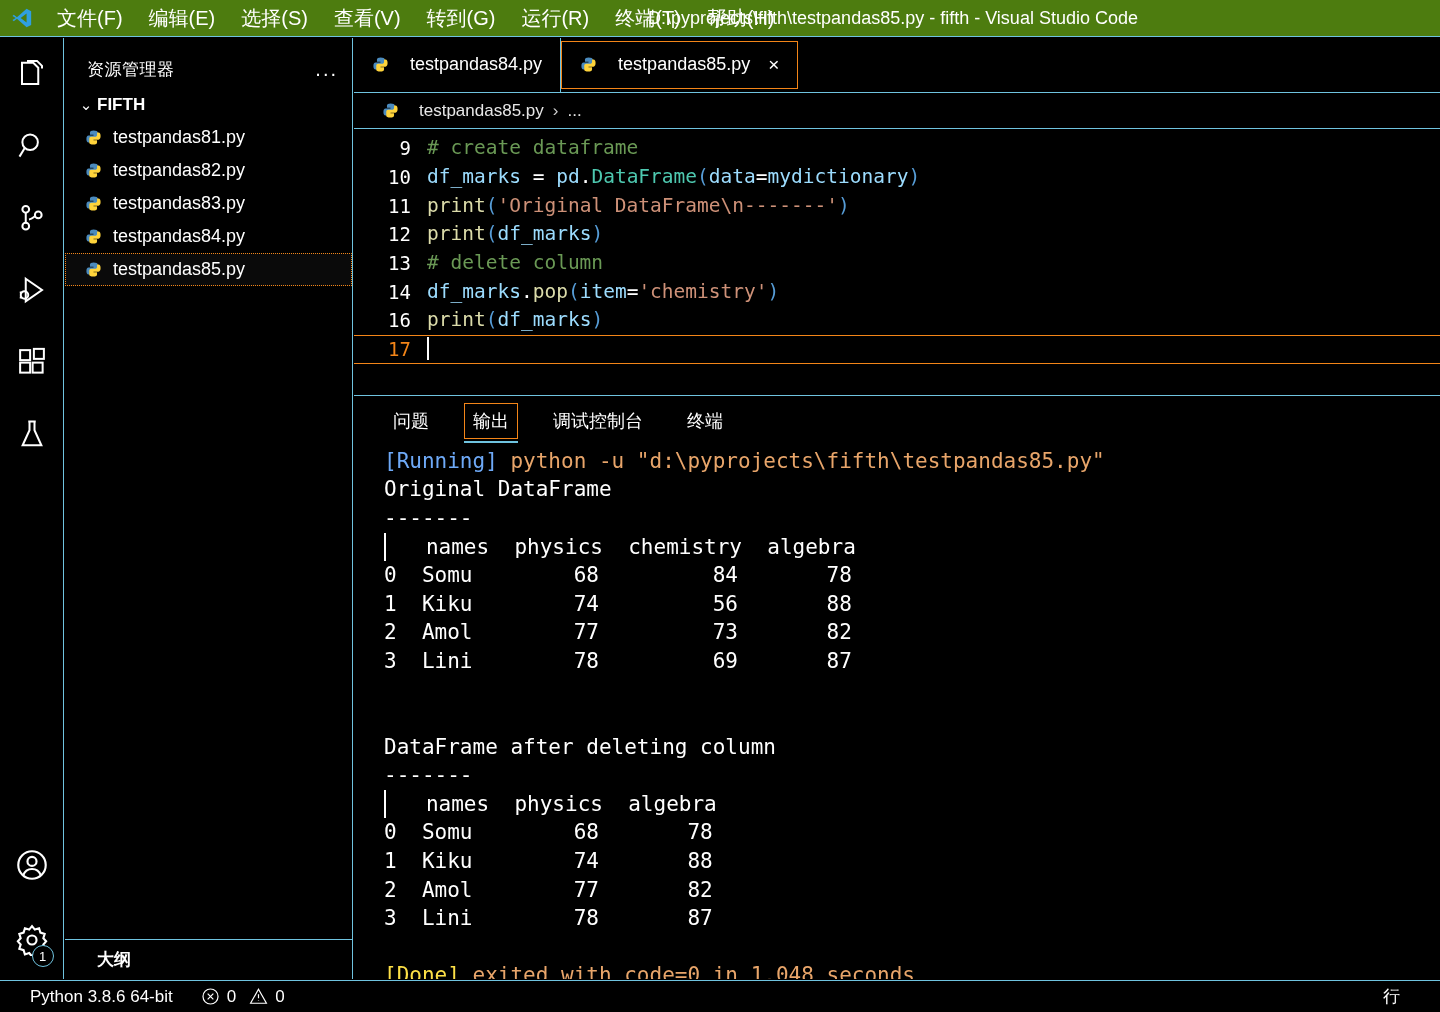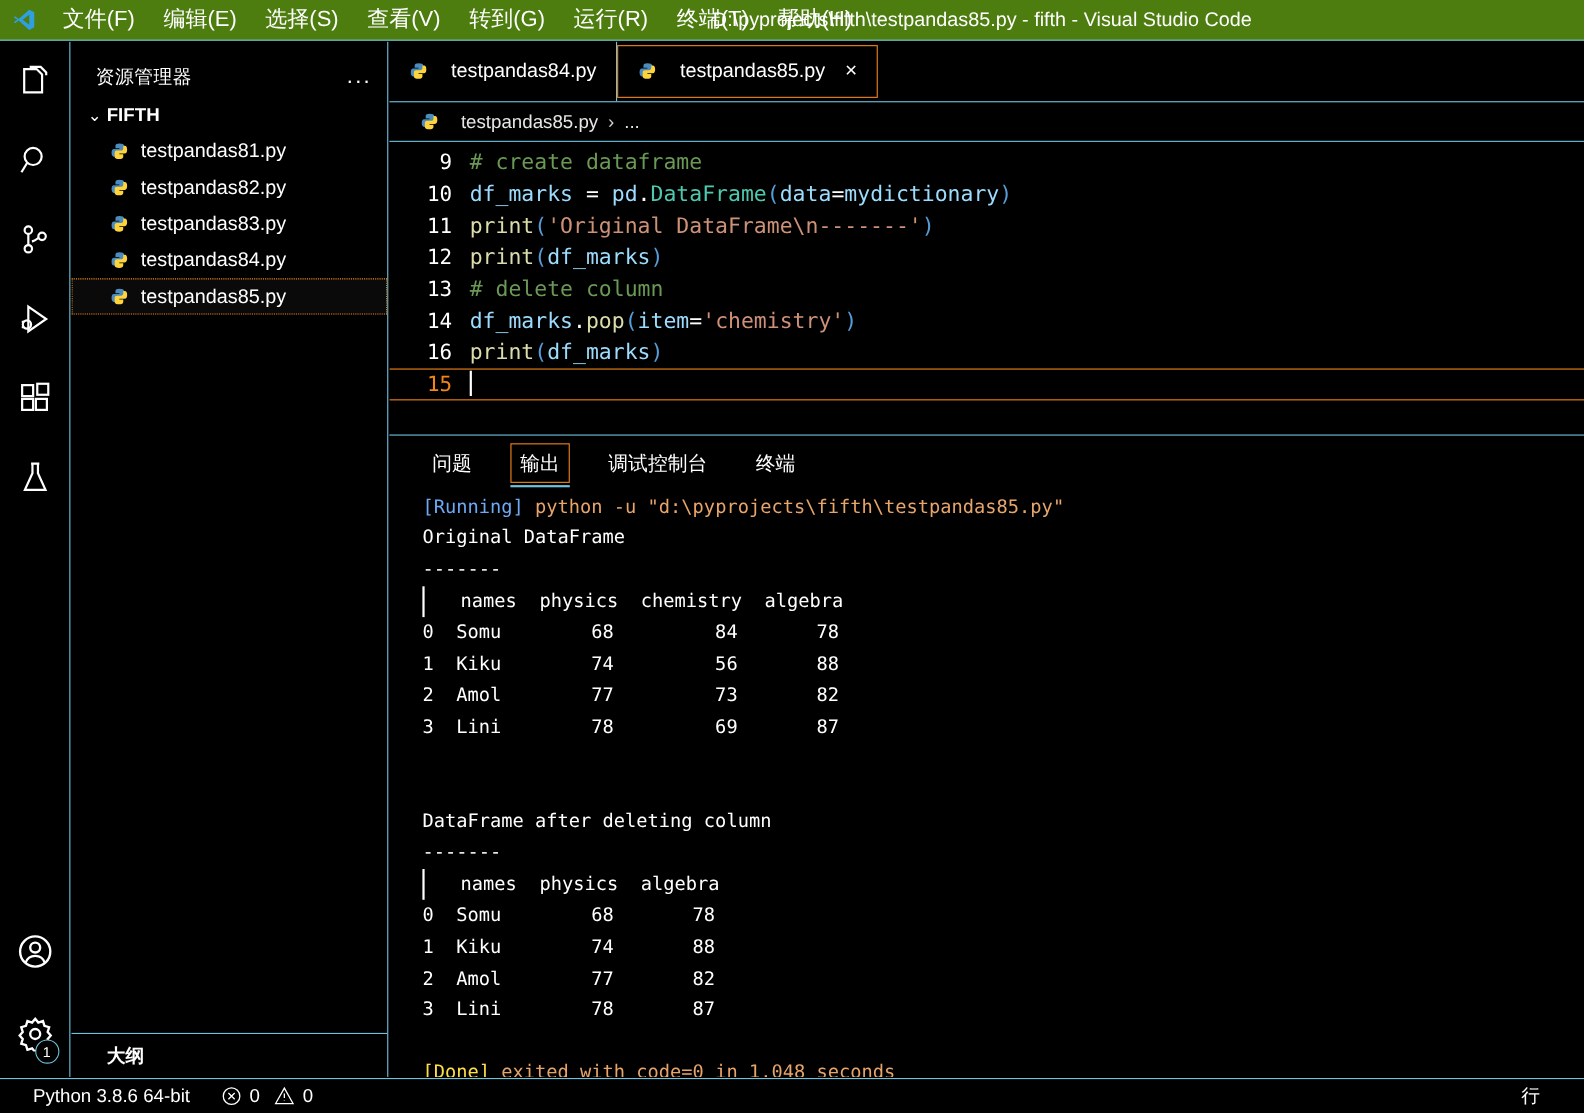--- a/index.html
+++ b/index.html
@@ -62,21 +62,21 @@
   }
   #sidebar-title { color: #fff; font-size: 17px; letter-spacing: .5px; }
   #sidebar-more { color: #fff; font-size: 20px; letter-spacing: 2px; cursor: pointer; line-height: 10px; }
   #explorer-tree { flex: 1 1 auto; overflow: hidden; }
   .tree-root {
     display: flex; align-items: center; height: 33px; padding-left: 10px;
     color: #fff; font-size: 17px; font-weight: bold; cursor: pointer;
   }
   .chev { width: 22px; display: inline-block; text-align: center; font-weight: normal; font-size: 15px; }
   .tree-file {
-    display: flex; align-items: center; height: 33px; padding-left: 34px;
+    display: flex; align-items: center; height: 33px; padding-left: 19px;
     color: #fff; font-size: 18px; cursor: pointer; border: 1px solid transparent;
   }
   .tree-file.selected { border: 1px dotted #F38518; background: #0a0a0a; }
   .pyicon { width: 28px; height: 18px; display: inline-flex; align-items: center; }
   .pyicon svg { width: 17px; height: 17px; }
   #outline-section {
     border-top: 1px solid #6FC3DF; height: 40px;
     display: flex; align-items: center; padding-left: 10px; cursor: pointer;
   }
   #outline-label { color: #fff; font-size: 17px; font-weight: bold; }
@@ -136,21 +136,21 @@
     color: #fff; font-size: 18px; padding: 5px 8px; cursor: pointer;
     border: 1px solid transparent; position: relative;
   }
   .ptab.active { border: 1px solid #F38518; }
   .ptab.active::after {
     content: ""; position: absolute; left: -1px; right: -1px; bottom: -5px;
     height: 2px; background: #6FC3DF;
   }
   #output-view {
     flex: 1 1 auto; overflow: hidden; padding: 0 0 0 30px;
-    font-family: "DejaVu Sans Mono", monospace; font-size: 17px; line-height: 28.6px;
+    font-family: "DejaVu Sans Mono", monospace; font-size: 21px; line-height: 28.6px;
     color: #fff; white-space: pre;
   }
   .o-running { color: #6EA9F7; }
   .o-cmd     { color: #E8A56A; }
   .o-done    { color: #fde047; }
   .o-plain   { color: #fff; }
 
   
   #statusbar {
     position: absolute; left: 0; bottom: 0; width: 1440px; height: 32px;
@@ -370,21 +370,21 @@
       </div>
       <div class="code-line">
         <div class="lnum">14</div>
         <div class="ltext"><span class="c-var">df_marks</span><span class="c-op">.</span><span class="c-call">pop</span><span class="c-paren">(</span><span class="c-kwarg">item</span><span class="c-op">=</span><span class="c-str">'chemistry'</span><span class="c-paren">)</span></div>
       </div>
       <div class="code-line">
         <div class="lnum">16</div>
         <div class="ltext"><span class="c-call">print</span><span class="c-paren">(</span><span class="c-var">df_marks</span><span class="c-paren">)</span></div>
       </div>
       <div class="code-line active">
-        <div class="lnum">15</div>
+        <div class="lnum">17</div>
         <div class="ltext"><span class="cursor"></span></div>
       </div>
     </div>
 
   <div id="panel">
     <div id="panel-tabs">
       <div class="ptab">问题</div>
       <div class="ptab active">输出</div>
       <div class="ptab">调试控制台</div>
       <div class="ptab">终端</div>

